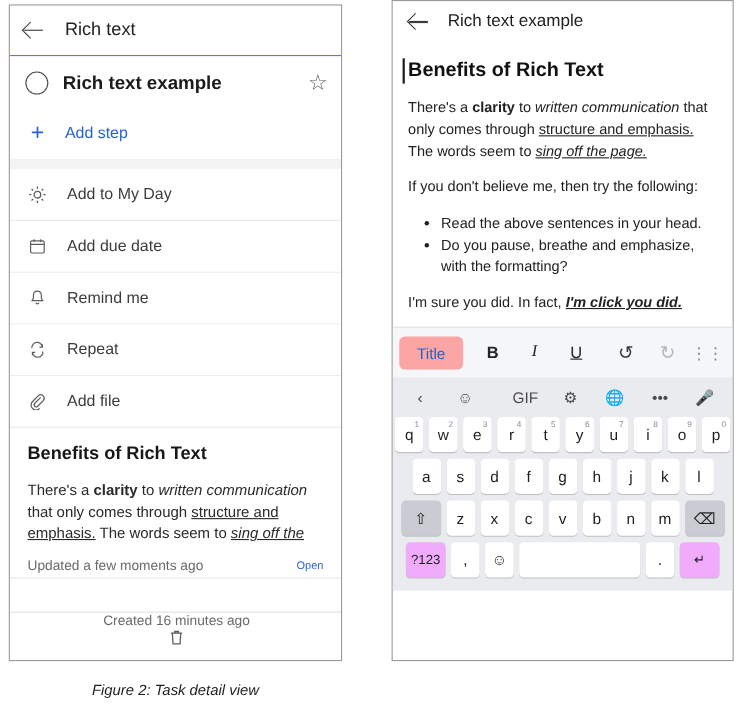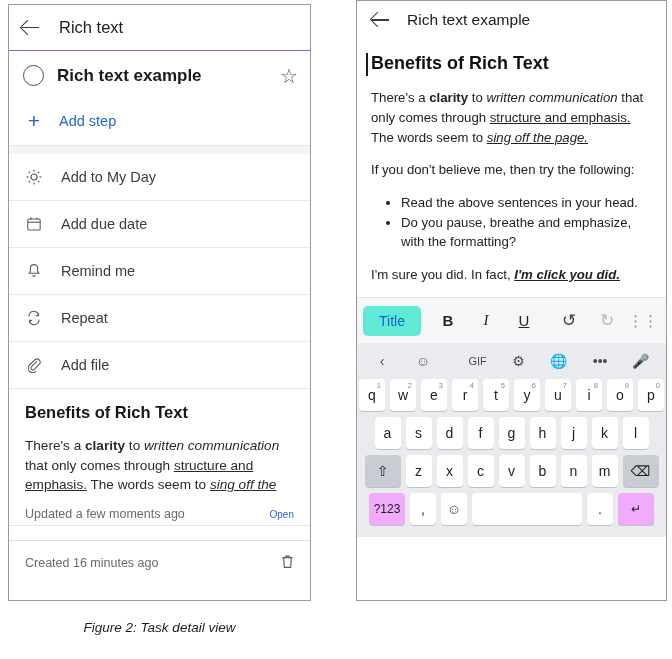--- a/index.html
+++ b/index.html
@@ -146,29 +146,29 @@
     display: flex;
     justify-content: space-between;
     align-items: center;
     padding: 12px 16px 4px 16px;
     border-bottom: 1px solid #e6e6e6;
   }
   .updated-txt { font-size: 12.5px; color: #6a6a6a; }
   .open-link { font-size: 10px; color: #2564cf; }
   .f2-footer {
     position: absolute;
-    left: 0; bottom: 16px;
+    left: 0; bottom: 0;
     width: 100%;
     height: 44px;
     border-top: 1px solid #e0e0e0;
     display: flex;
     align-items: center;
-    justify-content: space-between;
     padding: 0 14px 0 16px;
     background: #fff;
+    flex-direction: column;
   }
   .created-txt { font-size: 12.5px; color: #6a6a6a; }
   .trash { color: #5d5d5d; font-size: 15px; }
 
   
   .fig3 {
     position: absolute;
     left: 356px;
     top: 0px;
     width: 311px;
@@ -231,21 +231,21 @@
   .fmt-bar {
     display: flex;
     align-items: center;
     height: 46px;
     background: #f4f6f8;
     border-top: 1px solid #dfe3e6;
     padding: 0 6px;
     gap: 4px;
   }
   .fmt-title {
-    background: #5eead4;
+    background: #fca5a5;
     color: #1f63c4;
     font-size: 14px;
     border-radius: 5px;
     padding: 7px 16px;
     margin-right: 6px;
   }
   .fmt-btn {
     width: 34px;
     height: 30px;
     display: flex;
@@ -456,21 +456,21 @@
       <div class="fmt-sep"></div>
       <div class="fmt-btn fmt-undo">↺</div>
       <div class="fmt-btn fmt-redo">↻</div>
       <div class="fmt-grip">⋮⋮</div>
     </div>
 
     <div class="kb">
       <div class="kb-tools">
         <div class="kt">‹</div>
         <div class="kt">☺</div>
-        <div class="kt" style="font-size:11px;margin-left:14px;">GIF</div>
+        <div class="kt" style="font-size:14px;margin-left:14px;">GIF</div>
         <div class="kt">⚙</div>
         <div class="kt">🌐</div>
         <div class="kt">•••</div>
         <div class="kt">🎤</div>
       </div>
 
       <div class="kb-row">
         <div class="key">
             <sup>1</sup>
             <span>q</span>

